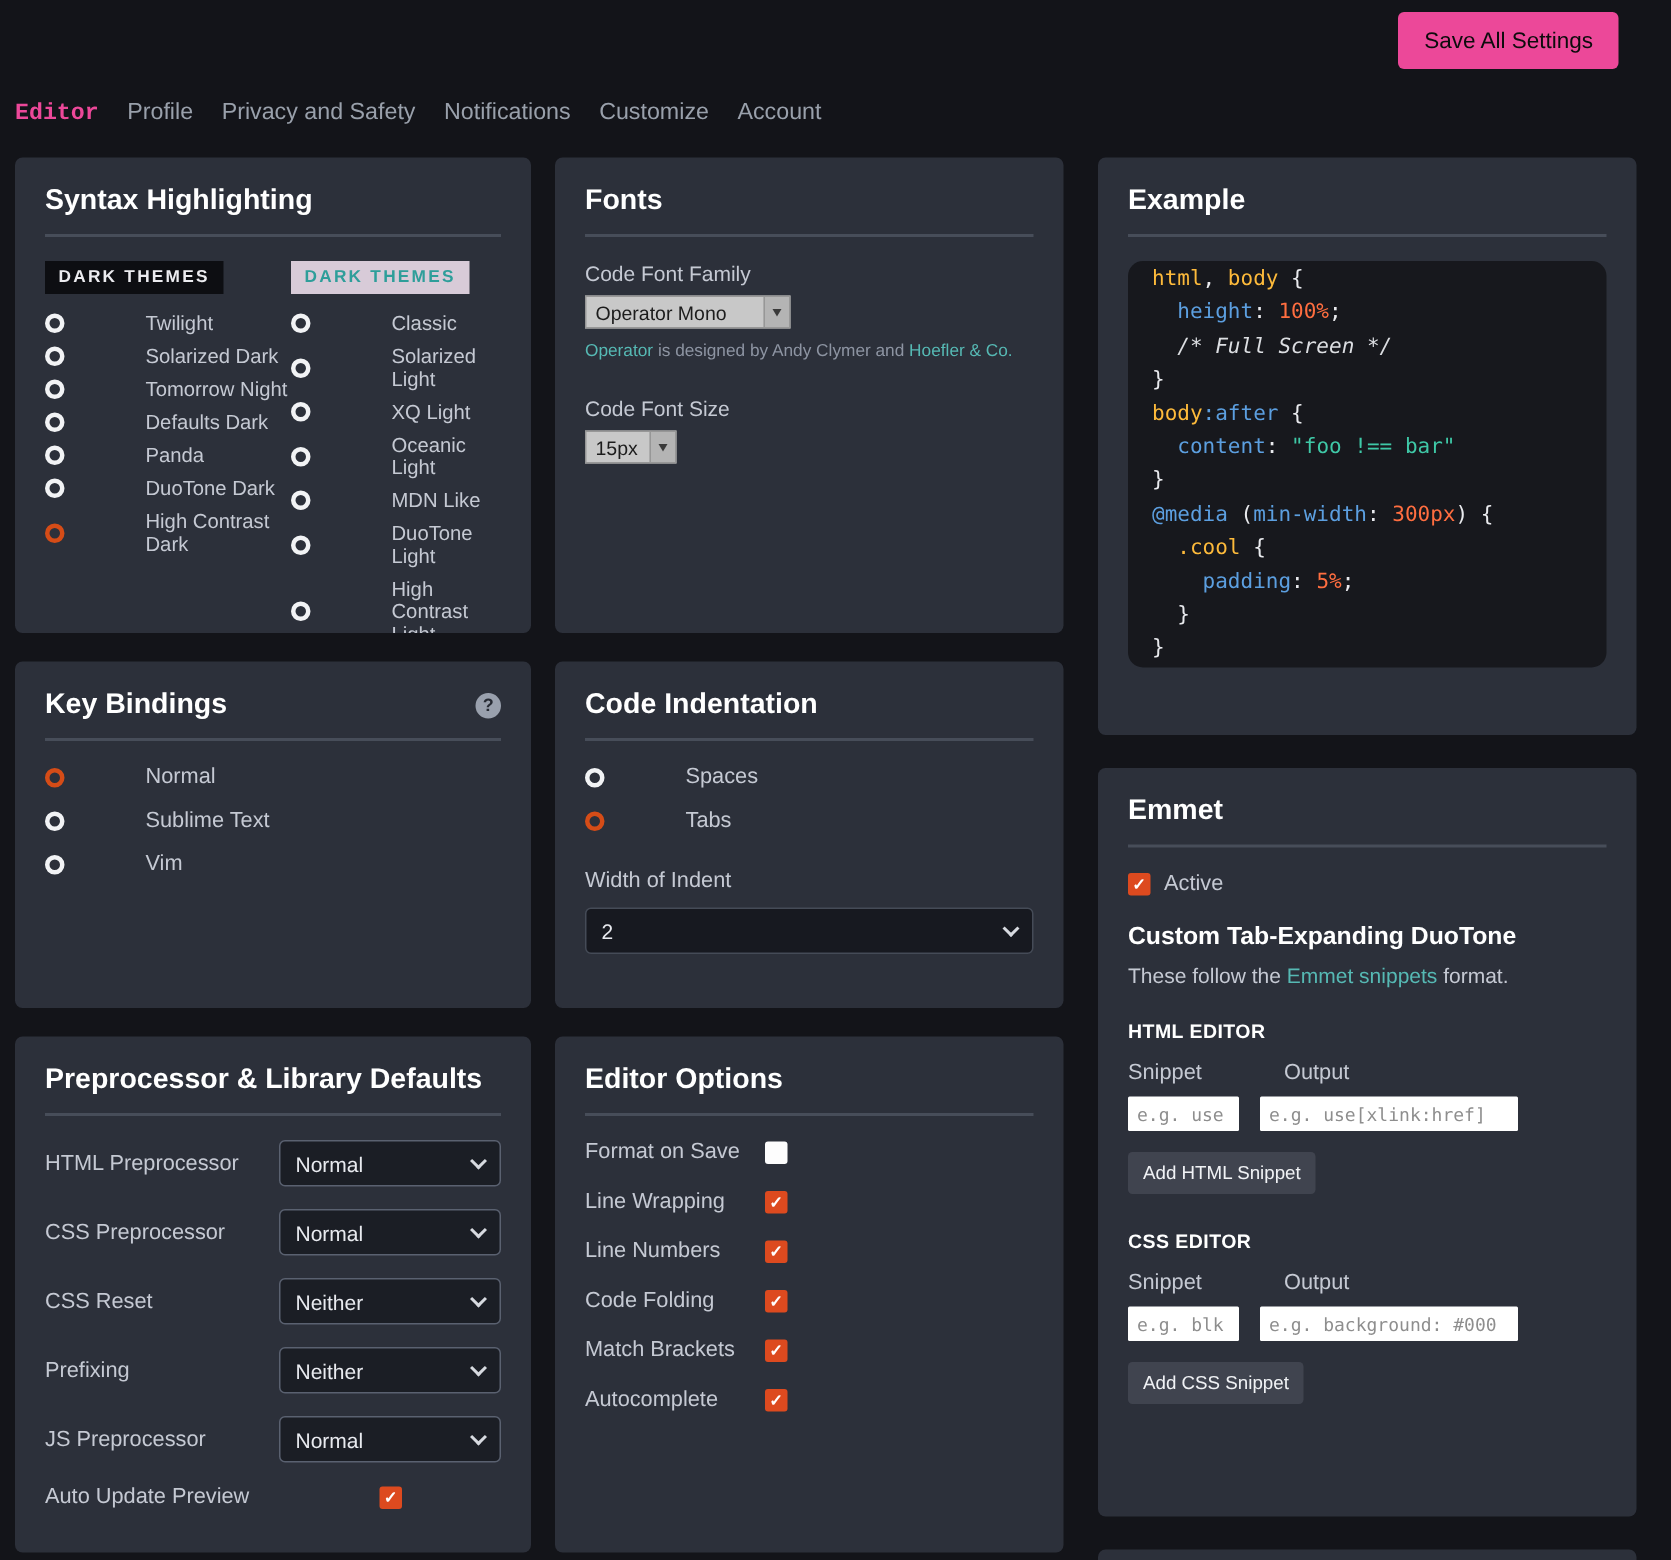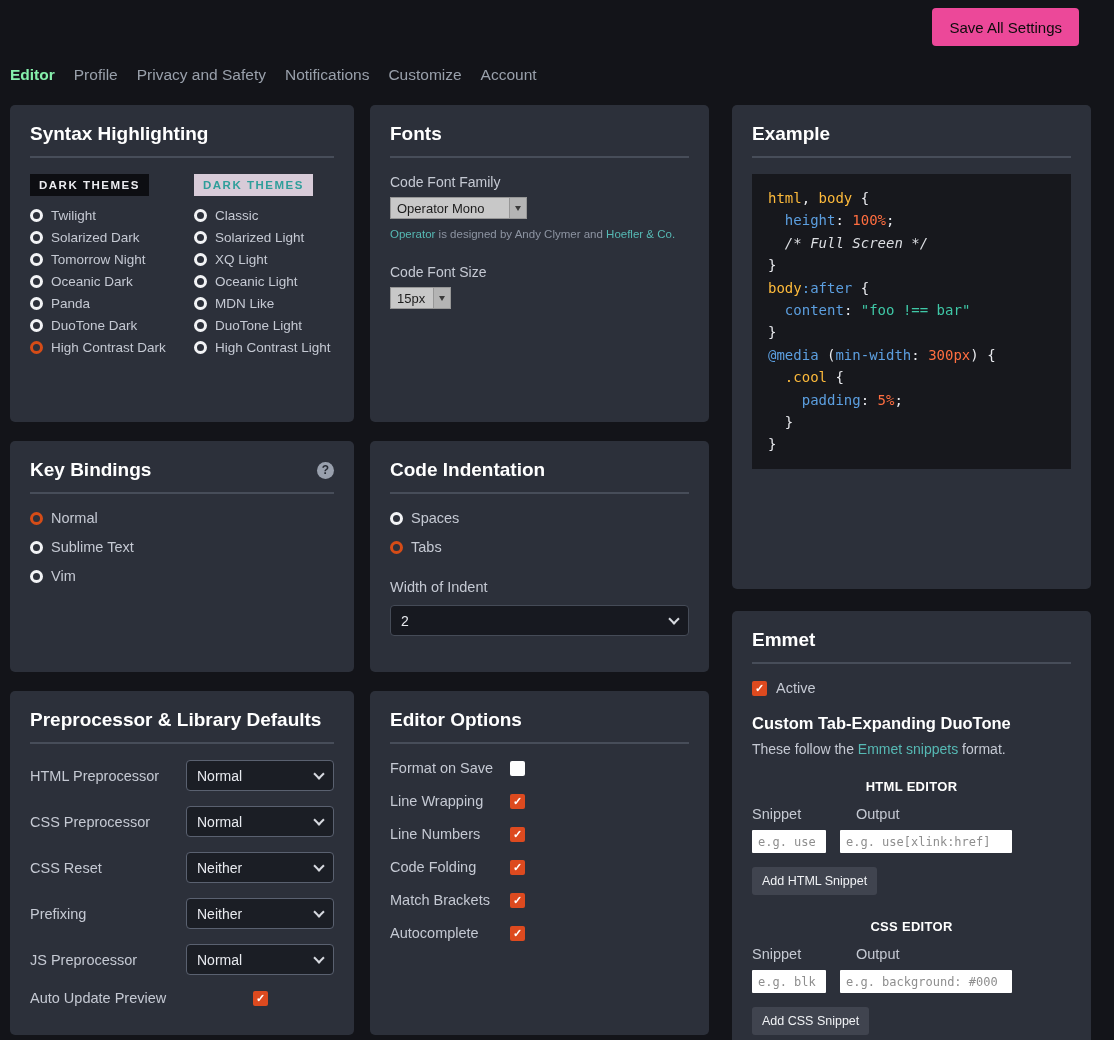--- a/index.html
+++ b/index.html
@@ -11,51 +11,51 @@
     color:#c5c9d3;
   }
   .page { padding:8px 0 0 10px; width:1114px; }
   .topbar { display:flex; justify-content:flex-end; padding-right:35px; }
   .save-btn {
     height:38px; padding:0 17px; background:#ec4899; color:#0c0c0c;
     border:none; border-radius:4px; font-size:15px; font-family:inherit; cursor:pointer;
   }
   .tabs { display:flex; gap:19px; margin-top:16px; height:26px; align-items:center; font-size:15.5px; color:#99a0ab; }
   .tab { cursor:pointer; }
-  .tab.active { color:#86efac; font-weight:bold; }
+  .tab.active { color:#ec4899; font-weight:bold;font-family:Liberation Mono, monospace; }
 
   .cols { display:flex; margin-top:17px; align-items:flex-start; }
   .col1 { width:344px; margin-right:16px; }
   .col2 { width:339px; margin-right:23px; }
   .col3 { width:359px; }
 
   .card { background:#2c303a; border-radius:5px; padding:18px 20px 20px; margin-bottom:19px; overflow:hidden; }
   .col3 .card { margin-bottom:22px; }
   .card-head { display:flex; align-items:center; justify-content:space-between; border-bottom:2px solid #474d59; padding-bottom:11px; margin-bottom:16px; }
   .card-title { font-size:19px; font-weight:bold; color:#fff; margin:0; }
 
   .card-syntax { height:317px; }
   .card-fonts { height:317px; }
   .card-keys { height:231px; }
   .card-indent { height:231px; }
   .card-pre { height:344px; }
   .card-opts { height:344px; }
-  .card-example { height:484px; }
+  .card-example { height:385px; }
   .card-emmet { height:499px; }
   .card-stub { height:20px; padding:0; margin-bottom:0; }
 
   
   .theme-cols { display:flex; }
   .theme-col { width:164px; }
   .theme-col:last-child { flex:1; }
   .badge { display:inline-block; font-size:11.5px; font-weight:bold; letter-spacing:1.5px; padding:5px 9px; margin-bottom:12px; }
   .badge-dark { background:#0d0e12; color:#ececf0; }
   .badge-light { background:#d8cbd8; color:#2e9e9a; }
 
-  .radio-row { display:flex; align-items:center; margin-bottom:7px; cursor:pointer; }
+  .radio-row { display:flex; align-items:center; margin-bottom:7px; cursor:pointer;gap:46px; }
   .radio { flex:none; width:13px; height:13px; border-radius:50%; border:3px solid #f2f3f5; margin-right:8px; background:transparent; }
   .radio.sel { border-color:#d54c17; }
   .radio-label { font-size:13.5px; color:#c5c9d3; }
   .big-radios .radio-row { margin-bottom:13px; }
   .big-radios .radio-label { font-size:14.5px; }
 
   .help-icon { width:17px; height:17px; border-radius:50%; background:#99a0ad; color:#262a33; font-size:12px; font-weight:bold;
     display:flex; align-items:center; justify-content:center; cursor:pointer; }
 
   
@@ -85,37 +85,37 @@
   .tlink { color:#56b9b4; cursor:pointer; text-decoration:none; }
 
   
   .indent-label { font-size:14.5px; color:#c5c9d3; margin:24px 0 10px; display:block; }
 
   
   .opt-row { display:flex; align-items:flex-end; margin-bottom:17px; }
   .opt-label { width:120px; font-size:14.5px; color:#c5c9d3; }
 
   
-  .code-block { background:#17181d; border-radius:0; padding:13px 16px;
+  .code-block { background:#17181d; border-radius:10px; padding:1px 16px;
     font-family:"DejaVu Sans Mono", monospace; font-size:14px; line-height:22.4px; }
   .code-line { white-space:pre; }
   .tok-sel { color:#fdba3b; }
   .tok-prop { color:#5c9fe0; }
   .tok-num { color:#ff6e40; }
   .tok-str { color:#3fc8a7; }
   .tok-com { color:#dcdee2; font-style:italic; }
   .tok-pun { color:#e9eaee; }
 
   
   .active-row { display:flex; align-items:center; margin-bottom:18px; }
   .active-row .checkbox { margin-right:9px; }
   .active-label { font-size:14.5px; color:#c5c9d3; }
   .emmet-sub { font-size:16.5px; color:#fff; margin:0 0 8px; font-weight:bold; }
   .emmet-desc { font-size:14px; color:#c5c9d3; margin:0 0 22px; }
-  .editor-head { font-size:13px; color:#fff; margin:14px 0 12px; letter-spacing:.3px; font-weight:bold;text-align:center; }
+  .editor-head { font-size:13px; color:#fff; margin:14px 0 12px; letter-spacing:.3px; font-weight:bold; }
   .snip-labels { display:flex; font-size:14.5px; color:#c5c9d3; margin-bottom:8px; }
   .snip-labels span:first-child { width:104px; }
   .snip-inputs { display:flex; gap:14px; margin-bottom:14px; }
   .snip-input { height:23px; border:none; border-radius:1px; background:#fff;
     font-family:"DejaVu Sans Mono", monospace; font-size:12px; color:#333; padding:0 6px; }
   .snip-input::placeholder { color:#8e8e8e; }
   .snip-small { width:74px; }
   .snip-large { width:172px; }
   .add-btn { background:#40444f; color:#f0f2f5; border:none; border-radius:3px; font-size:12.5px;
     padding:7px 10px; font-family:inherit; cursor:pointer; margin-bottom:10px; }
@@ -157,21 +157,21 @@
                 <div class="radio-row">
                   <span class="radio"></span>
                   <span class="radio-label">Solarized Dark</span>
                 </div>
                 <div class="radio-row">
                   <span class="radio"></span>
                   <span class="radio-label">Tomorrow Night</span>
                 </div>
                 <div class="radio-row">
                   <span class="radio"></span>
-                  <span class="radio-label">Oceanic Dark</span>
+                  <span class="radio-label">Defaults Dark</span>
                 </div>
                 <div class="radio-row">
                   <span class="radio"></span>
                   <span class="radio-label">Panda</span>
                 </div>
                 <div class="radio-row">
                   <span class="radio"></span>
                   <span class="radio-label">DuoTone Dark</span>
                 </div>
                 <div class="radio-row">

